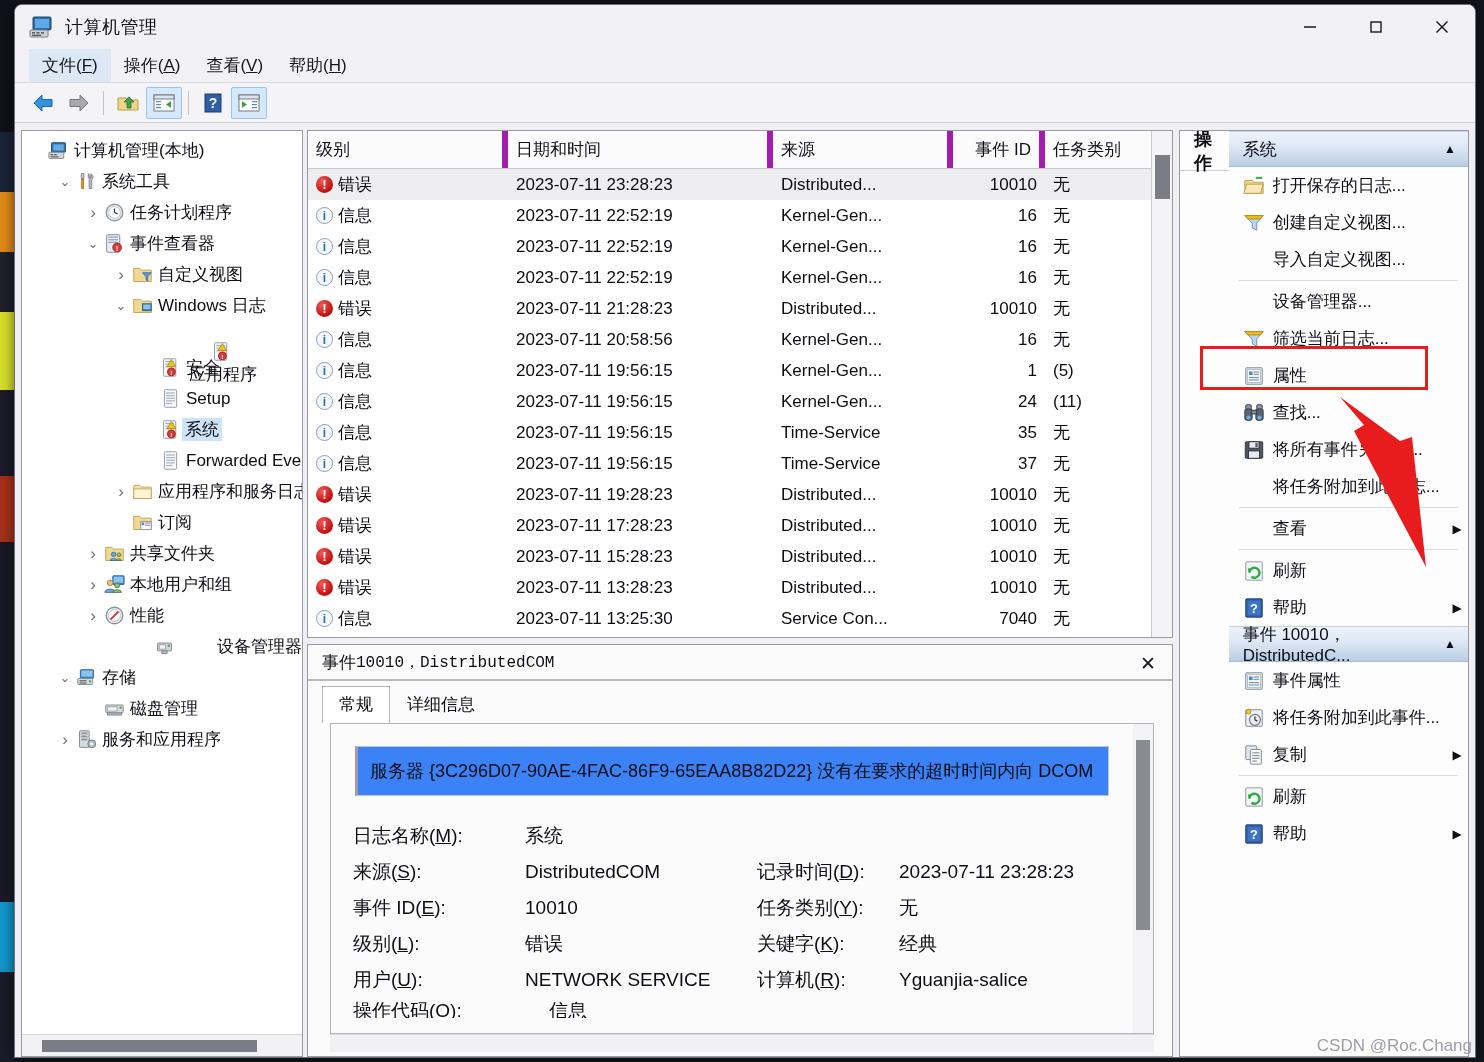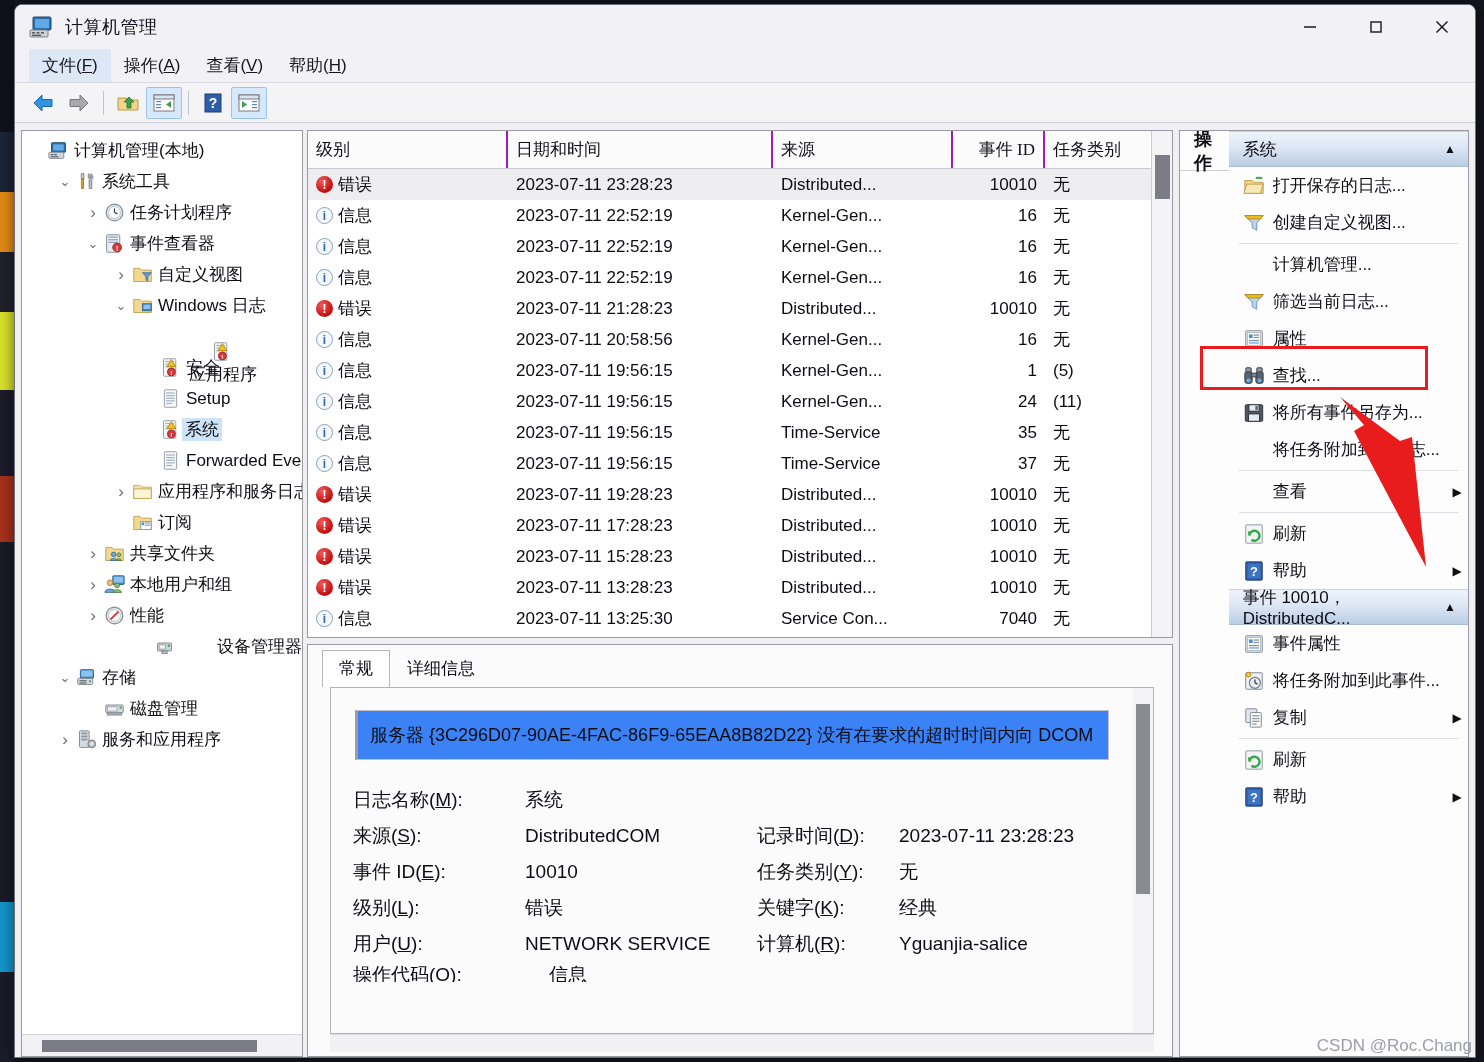--- a/index.html
+++ b/index.html
@@ -107,21 +107,21 @@
 
   
   #list-box {
     height: 508px; background:#ffffff;
     border:1px solid #9a9aa4;
     display:flex; flex-direction:column; position:relative; min-width:0;
   }
   #list-head { display:flex; height:38px; background:#fbfbfc; border-bottom:1px solid #c8c8d0; }
   #list-head .hc {
     font-size:17px; color:#101018; display:flex; align-items:center;
-    border-right:2px solid #a21caf; padding:0 8px; white-space:nowrap;font-family:Liberation Serif, serif;
+    border-right:6px solid #a21caf; padding:0 8px; white-space:nowrap;
   }
   #list-rows { flex:1; overflow:hidden; }
   .erow { display:flex; height:31px; align-items:center; font-size:17px; color:#0d0d14; }
   .erow.sel { background:#eeeef0; }
   .erow .c { padding:0 8px; white-space:nowrap; overflow:hidden; display:flex; align-items:center; }
   .c-level { width: 200px; flex:0 0 200px; padding-left:8px; gap:5px;}
   .c-date  { width: 265px; flex:0 0 265px; }
   .c-src   { width: 180px; flex:0 0 180px; }
   .c-id    { width: 92px;  flex:0 0 92px; justify-content:flex-end; }
   .c-task  { flex:1; }
@@ -754,20 +754,25 @@
               <div class="c c-id">7040</div>
               <div class="c c-task">无</div>
             </div>
           </div>
         <div id="list-vscroll">
           <div id="list-vthumb"></div>
         </div>
       </div>
 
       <div id="detail-box">
+        <div id="detail-title">
+          <span class="dt-label">事件 </span>
+          <span class="dt-id">10010，DistributedCOM</span>
+          <span id="detail-close">✕</span>
+        </div>
         <div id="detail-tabs">
             <div class="dtab active">常规</div>
             <div class="dtab">详细信息</div>
           </div>
         <div id="detail-inner">
           <div id="msg-box">服务器 {3C296D07-90AE-4FAC-86F9-65EAA8B82D22} 没有在要求的超时时间内向 DCOM</div>
           <div id="fields">
               <div class="frow">
                 <div class="flabel">日志名称(<u>M</u>):</div>
                 <div class="fvalue">系统</div>
@@ -835,24 +840,29 @@
           <div class="act-item">
             <span class="aicon">
               <svg width="22" height="22" viewBox="0 0 24 24">
                 <path d="M2 4 h20 l-7 8 v8 l-5 -3 v-5 Z" fill="#b9d4ec" stroke="#6b92b8"></path>
                 <path d="M2 4 h20 l-3 3.5 h-14 Z" fill="#f2c21a" stroke="#b1860b"></path>
               </svg>
             </span>
             <span class="alabel">创建自定义视图...</span>
             <span class="achev"></span>
           </div>
+          <div class="act-item">
+            <span class="aicon"></span>
+            <span class="alabel">导入自定义视图...</span>
+            <span class="achev"></span>
+          </div>
           <div class="act-sep"></div>
           <div class="act-item">
             <span class="aicon"></span>
-            <span class="alabel">计算机管理...</span>
+            <span class="alabel">设备管理器...</span>
             <span class="achev"></span>
           </div>
           <div class="act-item">
             <span class="aicon">
               <svg width="22" height="22" viewBox="0 0 24 24">
                 <path d="M2 4 h20 l-7 8 v8 l-5 -3 v-5 Z" fill="#b9d4ec" stroke="#6b92b8"></path>
                 <path d="M2 4 h20 l-3 3.5 h-14 Z" fill="#f2c21a" stroke="#b1860b"></path>
               </svg>
             </span>
             <span class="alabel">筛选当前日志...</span>

